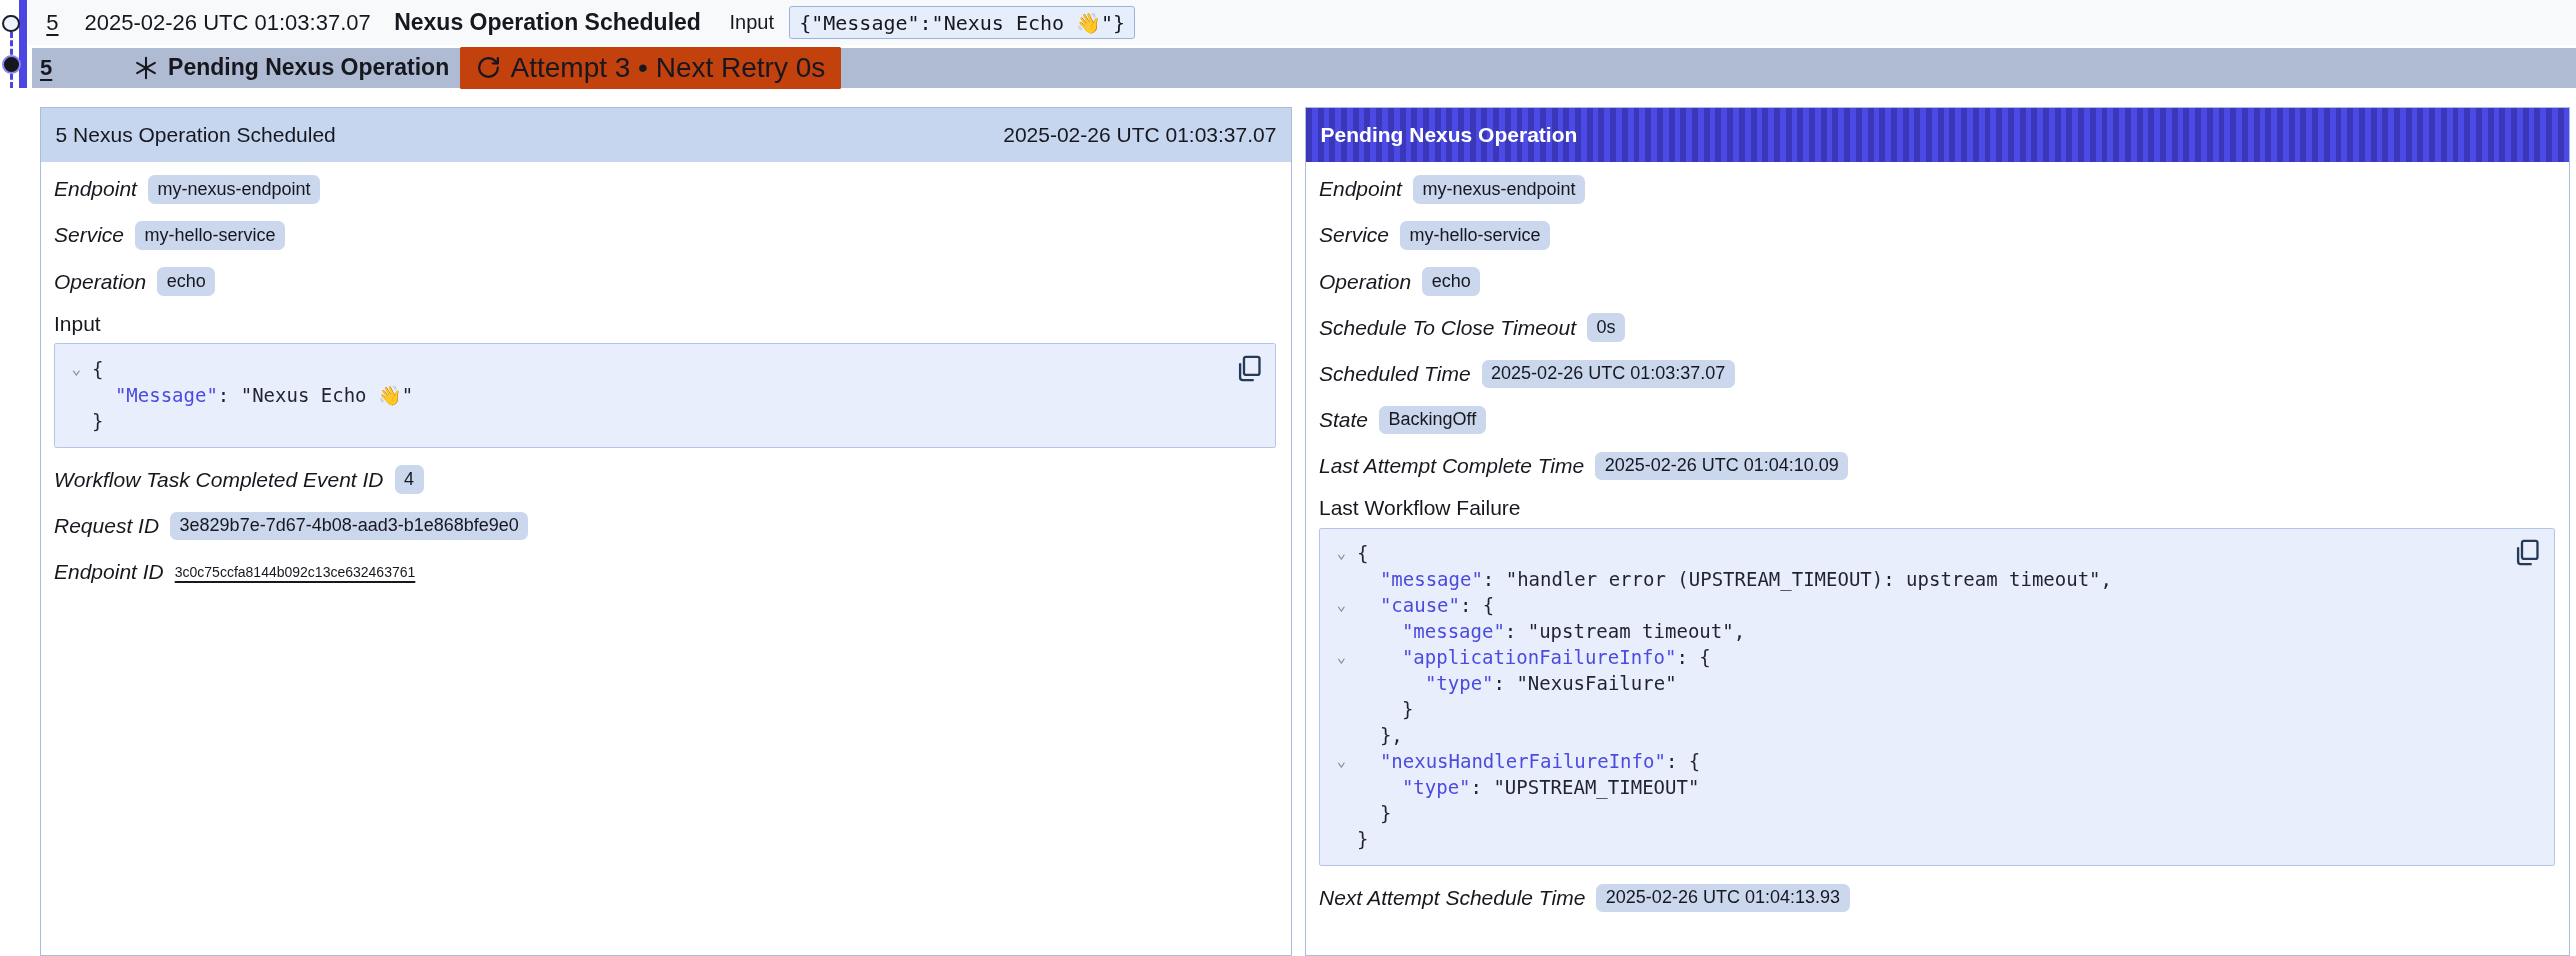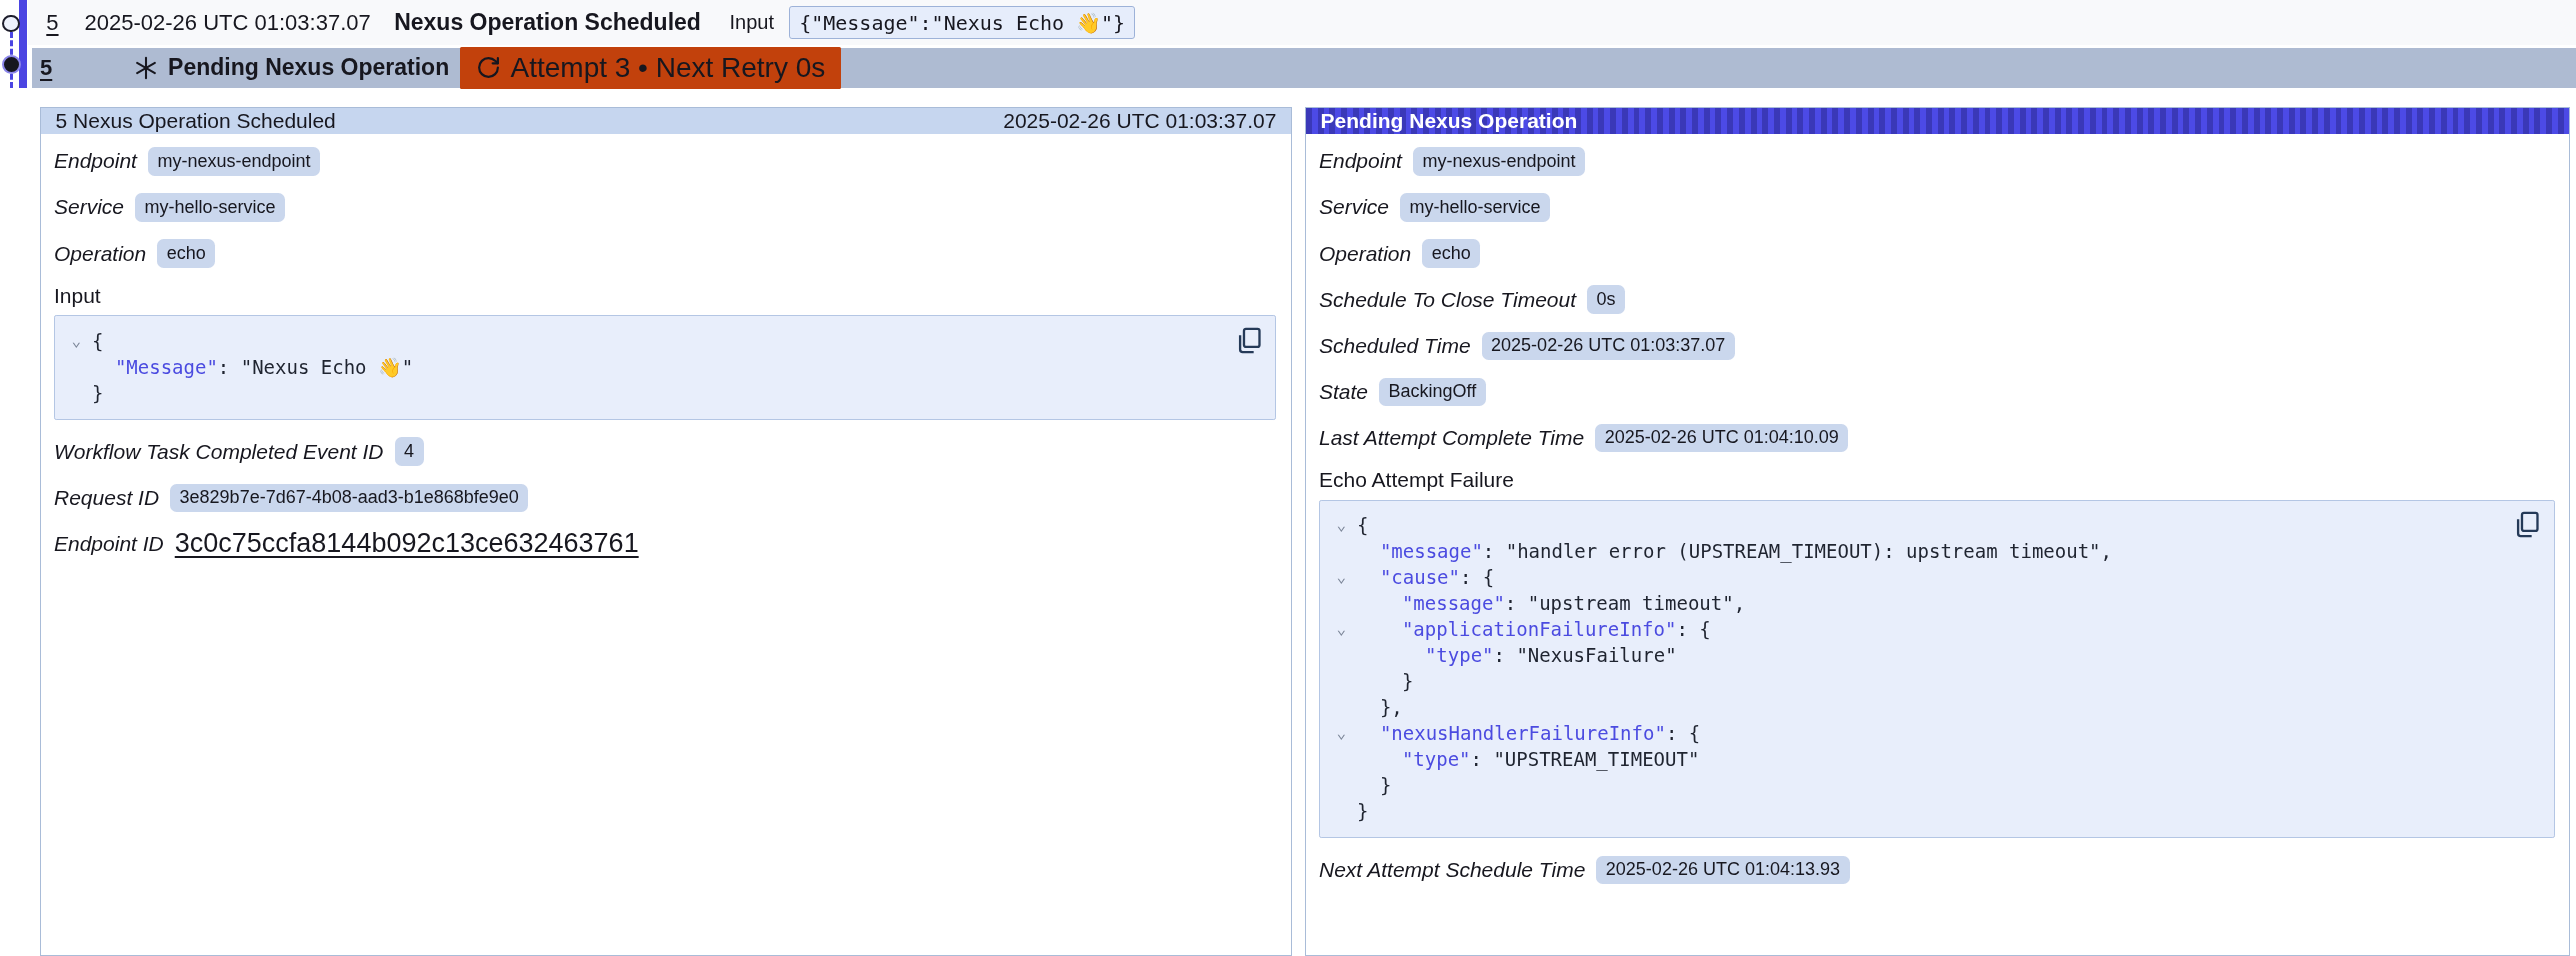--- a/index.html
+++ b/index.html
@@ -30,31 +30,31 @@
   .asterisk{margin-left:81px;display:inline-flex;}
   .row2 .evt-title{margin-left:8.8px;font-weight:700;font-size:23px;}
   .retry-badge{margin-left:10.3px;background:#c2410c;display:flex;align-items:center;gap:10px;
     padding:5.1px 16px;font-size:28px;border-radius:1.5px;}
 
   
   .panels{display:flex;gap:13px;margin:19px 5.9px 0 40px;align-items:stretch;height:849px;}
   .panel{border:1.5px solid #a9bcd8;background:#ffffff;overflow:hidden;}
   .panel-left{width:1252px;flex:none;}
   .panel-right{flex:1;}
-  .panel-head{height:26px;display:flex;align-items:center;justify-content:space-between;
+  .panel-head{height:54px;display:flex;align-items:center;justify-content:space-between;
     padding:0 14.6px;font-size:21px;}
   .panel-head.blue{background:#c6d6ef;}
   .panel-head.striped{background:repeating-linear-gradient(90deg,#3a38b8 0 5.9px,#4c4ae6 5.9px 11.7px);
     color:#ffffff;font-weight:700;}
   .panel-body{padding:11.7px 14.6px 0 13px;}
 
   .field{display:flex;align-items:center;gap:11px;margin-bottom:14.6px;min-height:31.5px;}
   .flabel{font-size:21px;white-space:nowrap;font-style:italic;}
   .badge{background:#cad7ed;border-radius:6.6px;padding:3.7px 9.5px;font-size:18px;white-space:nowrap;}
-  .idlink{font-size:27px;text-decoration:underline;text-underline-offset:4.4px;
+  .idlink{font-size:14px;text-decoration:underline;text-underline-offset:4.4px;
     text-decoration-thickness:1.8px;cursor:pointer;color:#17171f;}
   .section-label{font-size:21px;margin:4.4px 0 7.3px 0;}
 
   
   .codeblock{position:relative;background:#e8eefb;border:1.5px solid #b4c6e4;border-radius:2.2px;
     padding:11.7px 51px 13px 5.9px;font-family:"DejaVu Sans Mono",monospace;font-size:19px;
     line-height:26px;color:#1f2430;margin-bottom:16px;}
   .cl{display:flex;white-space:pre;}
   .gut{width:31px;flex:none;color:#7c8698;font-size:16px;text-align:center;cursor:pointer;}
   .i0{padding-left:0;} .i1{padding-left:23px;} .i2{padding-left:45px;} .i3{padding-left:68px;}
@@ -181,21 +181,21 @@
       </div>
       <div class="field">
         <span class="flabel">State</span>
         <span class="badge">BackingOff</span>
       </div>
       <div class="field">
         <span class="flabel">Last Attempt Complete Time</span>
         <span class="badge">2025-02-26 UTC 01:04:10.09</span>
       </div>
 
-      <div class="section-label">Echo Attempt Failure</div>
+      <div class="section-label">Last Workflow Failure</div>
 
       <div class="codeblock">
         <button class="copybtn">
           <svg width="31" height="31" viewBox="0 0 24 24" fill="none" stroke="#253a58" stroke-width="1.8" stroke-linejoin="round">
             <rect x="8.5" y="3" width="12" height="14" rx="1.5"></rect>
             <path d="M5.5 8v11a2 2 0 0 0 2 2H16"></path>
           </svg>
         </button>
         <div class="cl"><span class="gut">⌄</span><span class="i0"><span class="k"></span><span></span><span>{</span><span></span></span></div>
         <div class="cl"><span class="gut"></span><span class="i1"><span class="k">"message"</span><span>: </span><span>"handler error (UPSTREAM_TIMEOUT): upstream timeout"</span><span>,</span></span></div>

